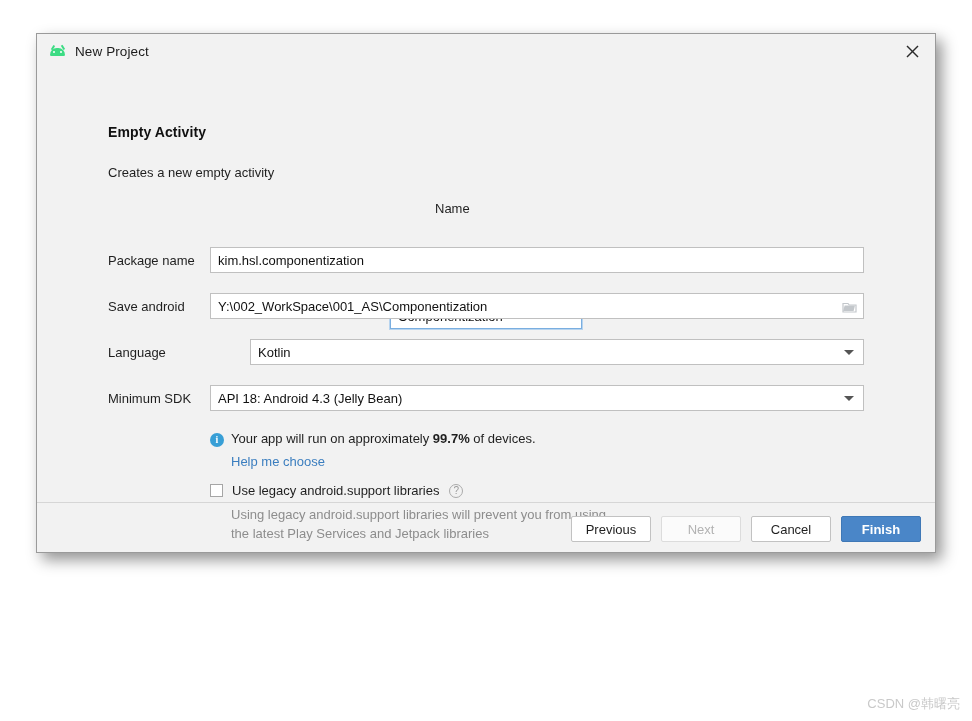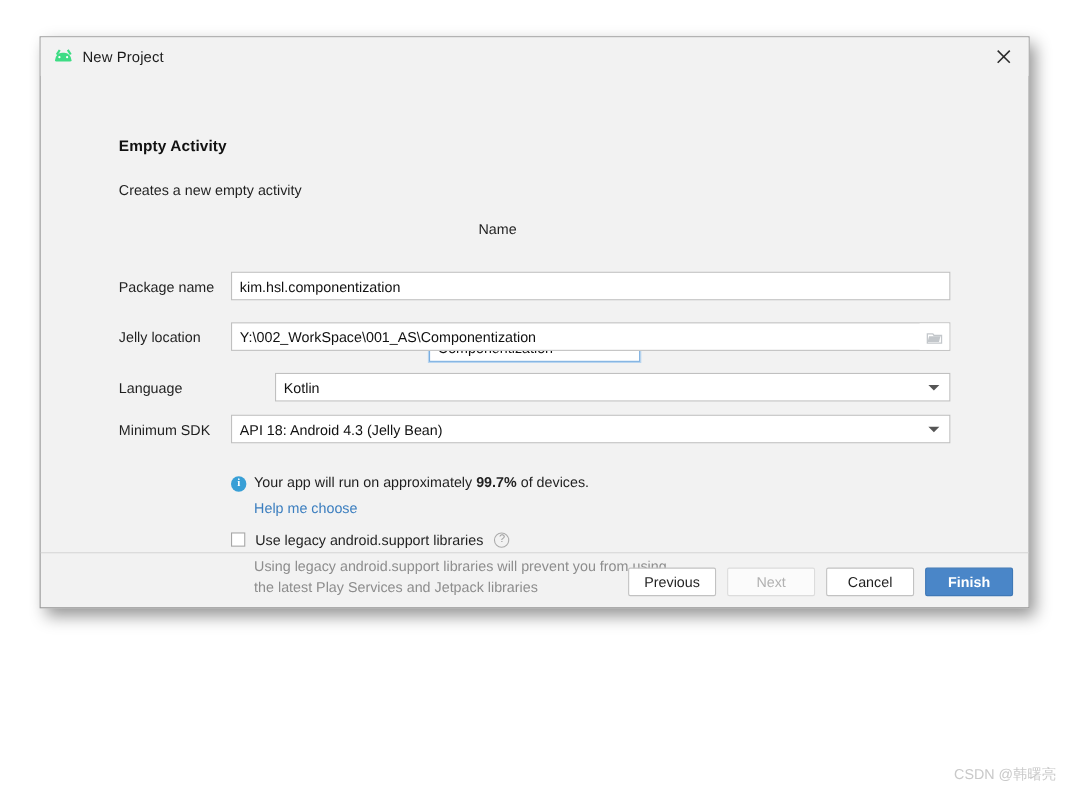--- a/index.html
+++ b/index.html
@@ -124,21 +124,21 @@
     left: 71px;
     width: 756px;
     height: 26px;
     display: flex;
     align-items: center;
   }
   .row-name     { top: 132px; flex-direction: column; }
   .row-package  { top: 178px; }
   .row-save     { top: 224px; }
   .row-language { top: 270px; gap: 40px; }
-  .row-sdk      { top: 308px; }
+  .row-sdk      { top: 316px; }
 
   .field-label {
     width: 102px;
     flex: 0 0 102px;
     font-size: 13px;
     color: #1f1f1f;
   }
 
   .field-wrap {
     position: relative;
@@ -373,21 +373,21 @@
     </div>
 
     <div class="form-row row-package">
       <div class="field-label">Package name</div>
       <div class="field-wrap">
         <input class="text-input" type="text" value="kim.hsl.componentization" style="">
       </div>
     </div>
 
     <div class="form-row row-save">
-      <div class="field-label">Jelly location</div>
+      <div class="field-label">Save android</div>
       <div class="field-wrap">
         <input class="text-input with-btn" type="text" value="Y:\002_WorkSpace\001_AS\Componentization" style="">
         <button class="browse-btn">
           <svg width="15" height="13" viewBox="0 0 15 13">
             <path d="M1 3.5 L6 3.5 L7.2 5 L14 5 L14 12 L1 12 Z" fill="#ffffff" stroke="#c3c7cb" stroke-width="1.2"></path>
             <path d="M2.6 5.6 L13 5.6 L11.6 11 L1.2 11 Z" fill="#c3c7cb"></path>
           </svg>
         </button>
       </div>
     </div>

